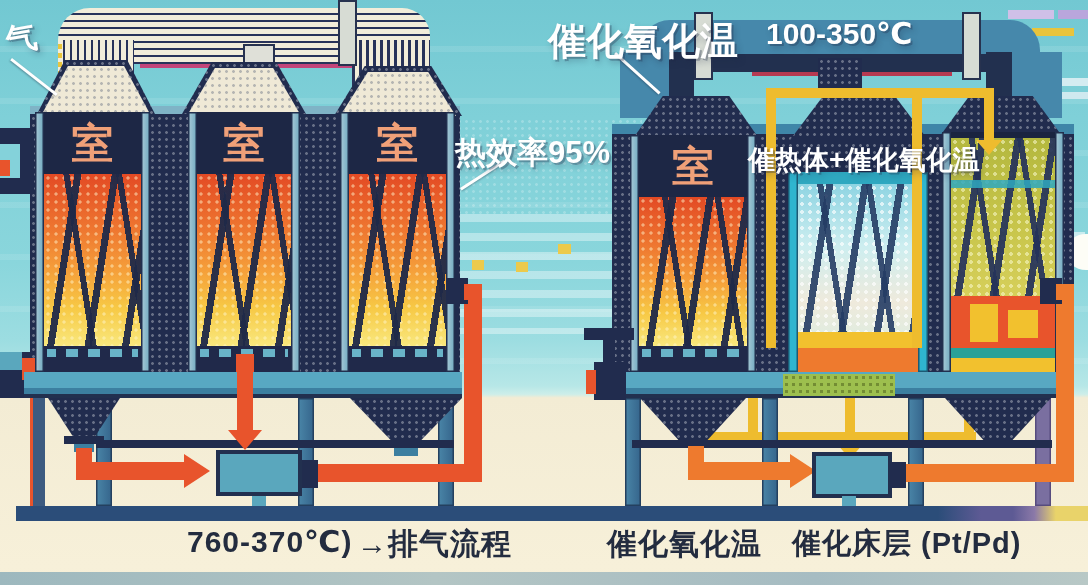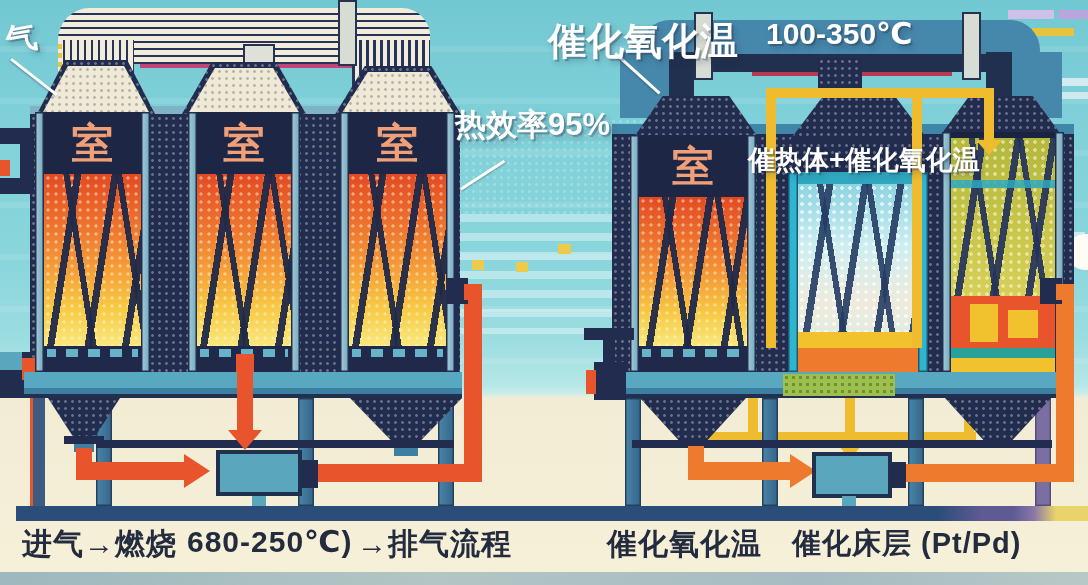--- a/index.html
+++ b/index.html
@@ -252,24 +252,23 @@
   </div>
 
   <div class="a" style="left:16px;top:506px;width:1072px;height:15px;background:linear-gradient(90deg,#2b4d79 0 86%,#5d5a94 90% 93%,#8b79a8 95%,#e9d36a 97% 100%);"></div>
   <div class="a" style="left:0;top:572px;width:1088px;height:13px;background:linear-gradient(90deg,#9db8be,#b3c5c4 40%,#a6bcc2 75%,#b8c8c6);"></div>
 
   <div class="a ptr" style="left:12px;top:58px;width:58px;transform:rotate(38deg);"></div>
   <div class="a ptr" style="left:460px;top:188px;width:52px;transform:rotate(-33deg);"></div>
   <div class="a ptr" style="left:616px;top:52px;width:60px;transform:rotate(42deg);"></div>
 
   <div class="a lbl" style="left:6px;top:18px;font-size:31px;transform:rotate(-10deg);">气</div>
-  <div class="a lbl" style="left:455px;top:104px;font-size:31px;">热效率95%</div>
+  <div class="a lbl" style="left:455px;top:132px;font-size:31px;">热效率95%</div>
   <div class="a lbl" style="left:548px;top:16px;font-size:38px;">催化氧化温</div>
   <div class="a lbl" style="left:766px;top:16px;font-size:30px;">100-350℃</div>
   <div class="a lbl" style="left:748px;top:142px;font-size:27px;">催热体+催化氧化温</div>
 
-  <div class="a cap" style="left:22px;top:524px;font-size:30px;">进气→燃烧</div>
-  <div class="a cap" style="left:187px;top:524px;font-size:30px;">680-250℃)</div>
+  <div class="a cap" style="left:187px;top:524px;font-size:30px;">760-370℃)</div>
   <div class="a cap" style="left:357px;top:524px;font-size:30px;">→排气流程</div>
   <div class="a cap" style="left:607px;top:524px;font-size:30px;">催化氧化温</div>
   <div class="a cap" style="left:792px;top:524px;font-size:29px;">催化床层 (Pt/Pd)</div>
 
 </div>
 
 </body></html>

